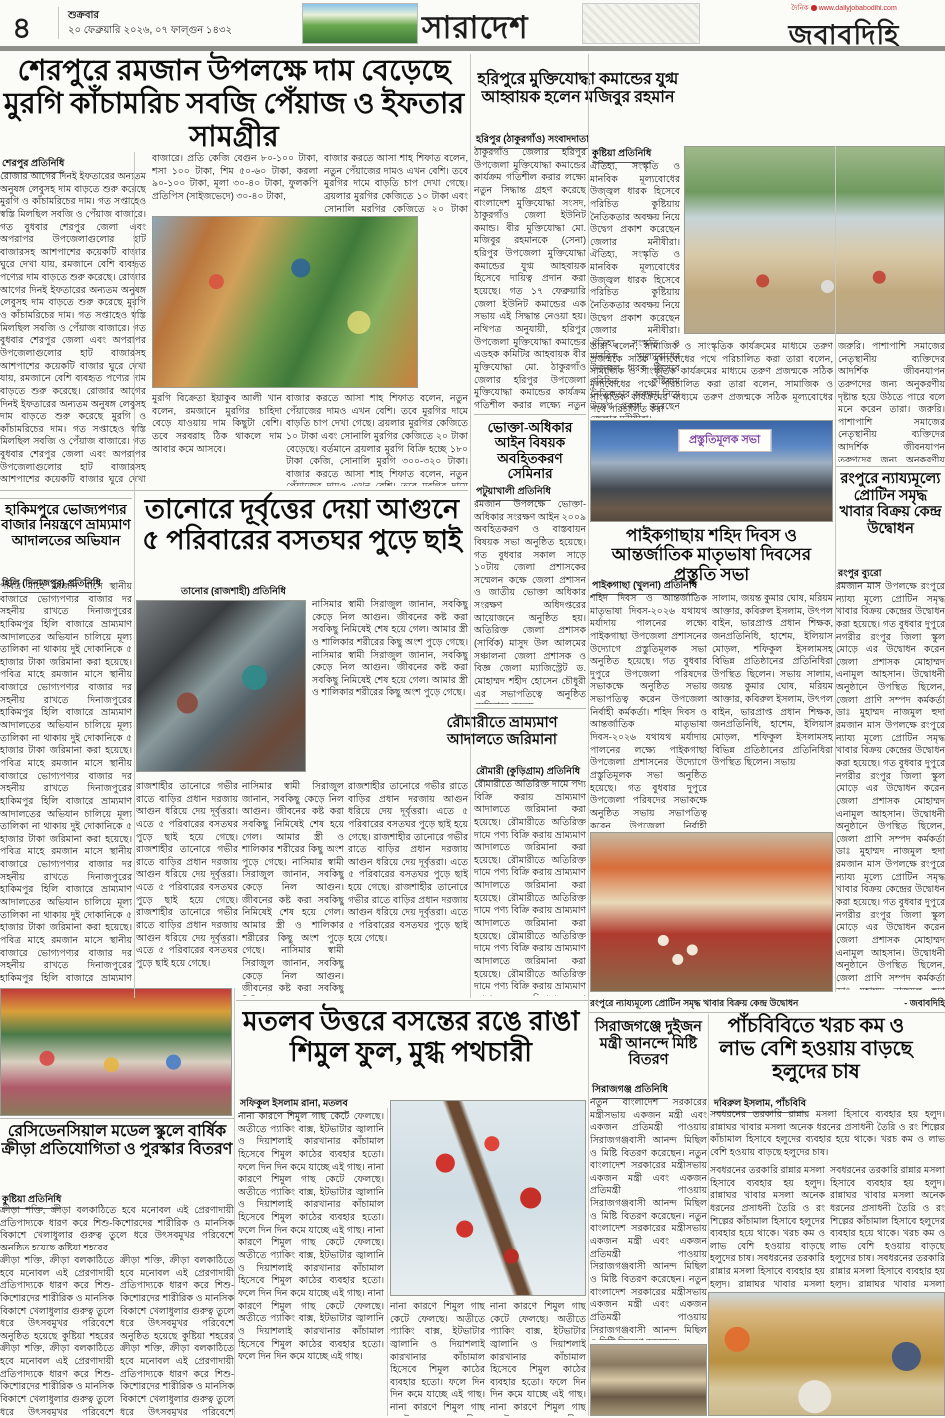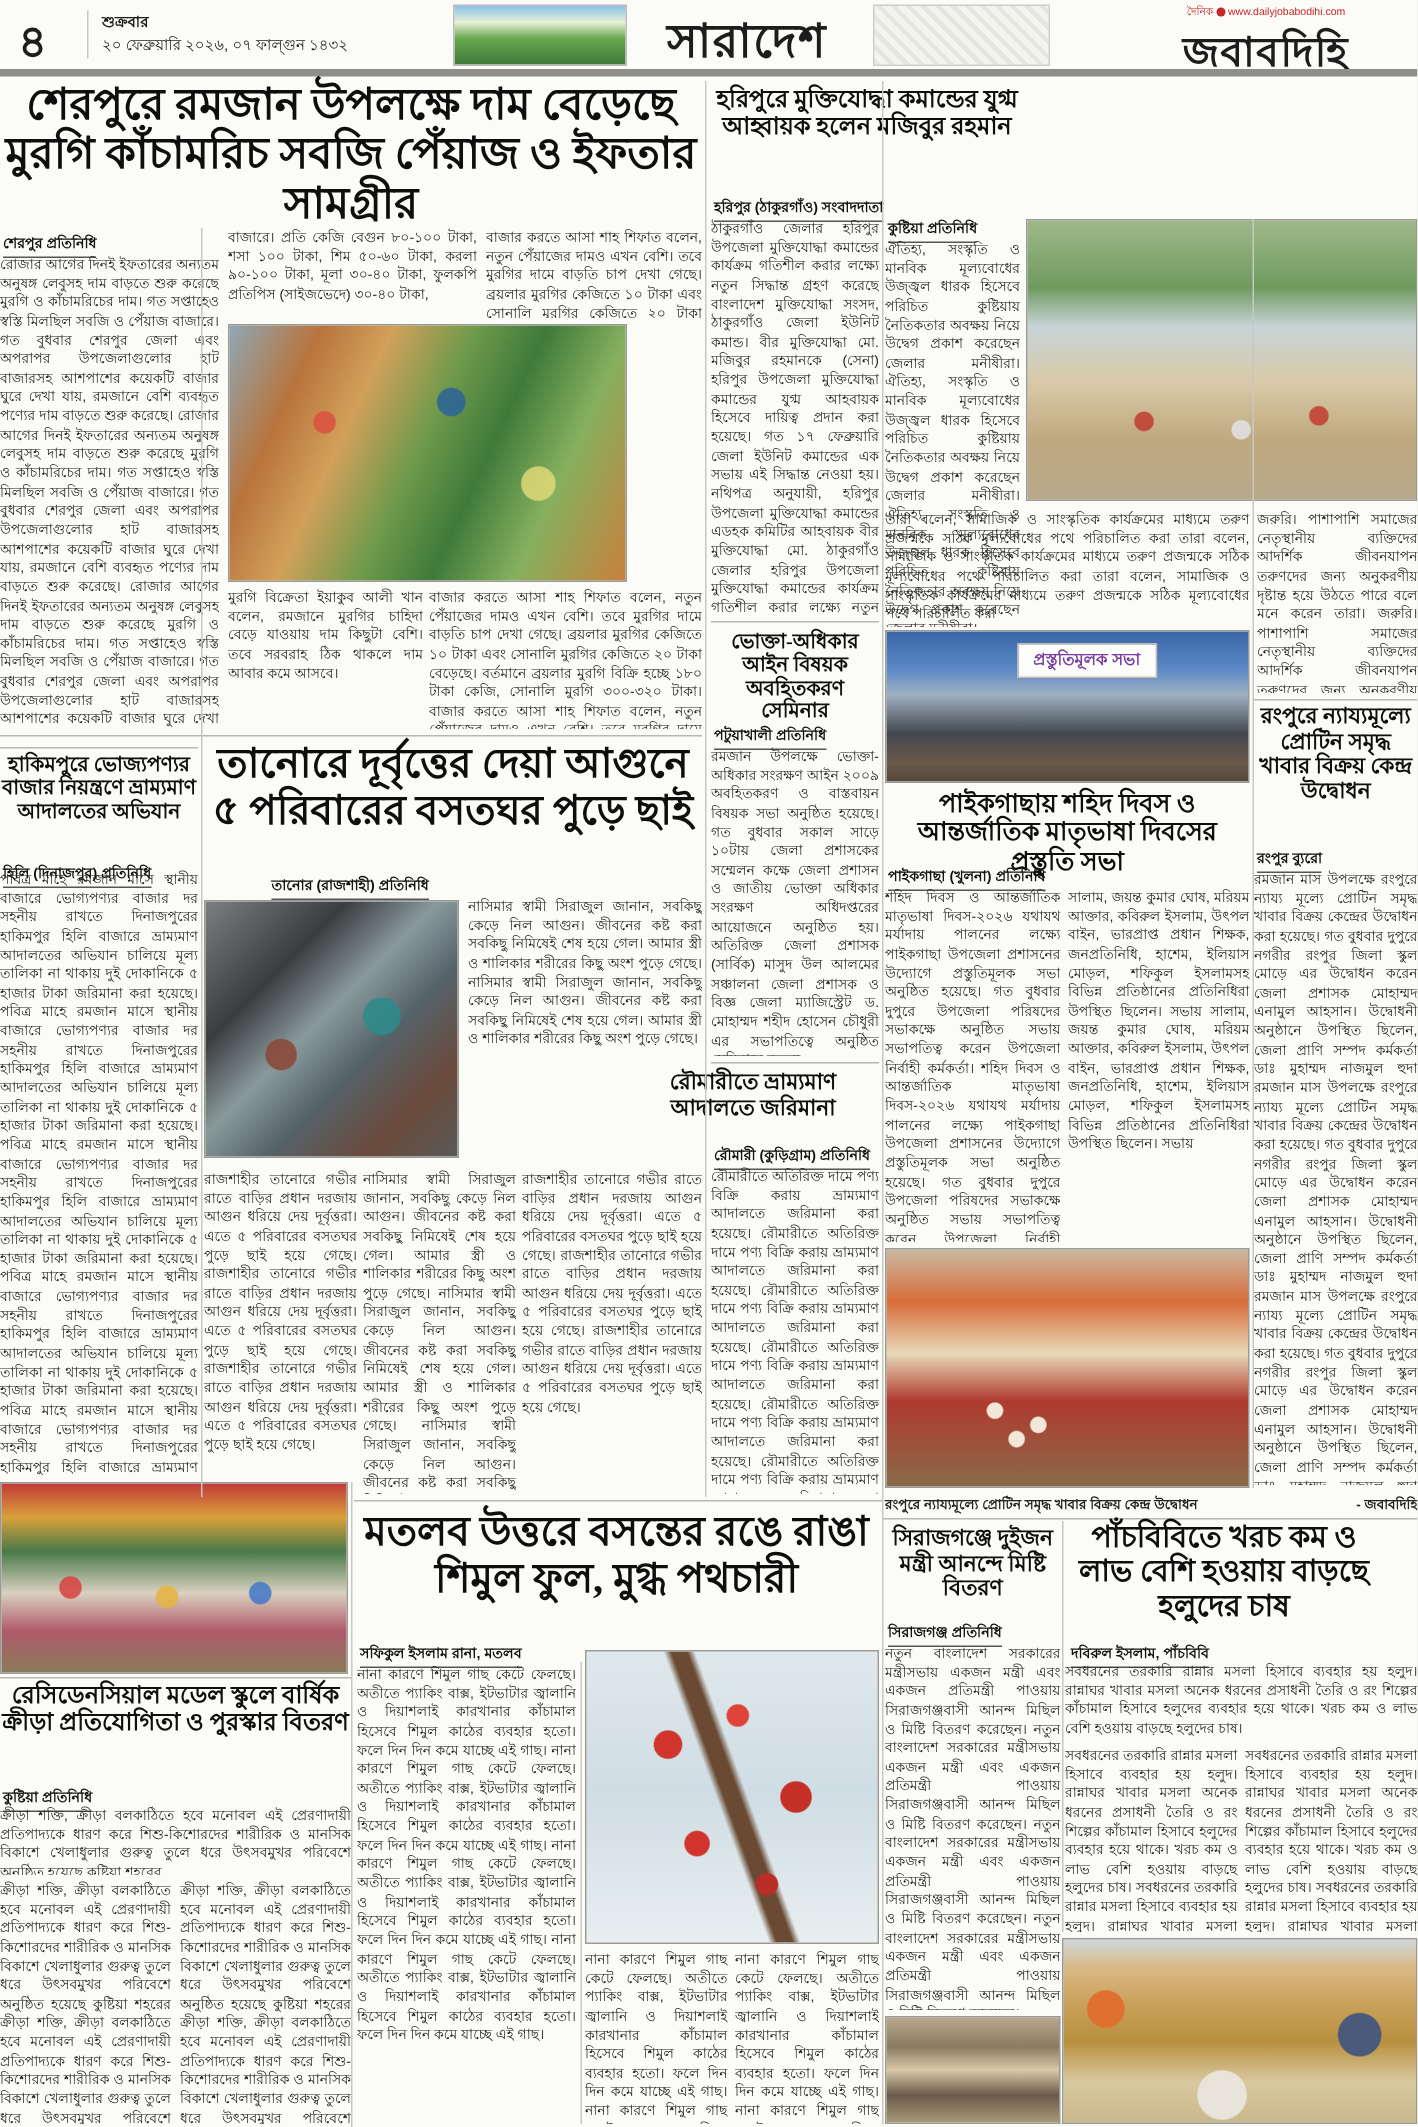--- a/index.html
+++ b/index.html
@@ -13,21 +13,21 @@
         word-break:break-word;}
   .vr{position:absolute;width:1px;background:#c8c8c2;}
   .hrule{position:absolute;height:1px;background:#b8b8b2;}
   .photo{position:absolute;border:1px solid #9a9a94;box-sizing:border-box;overflow:hidden;}
   .caption{font-size:9px;font-weight:bold;color:#222;}
   
   .pagenum{font-size:30px;font-weight:bold;font-family:"Liberation Serif",serif;}
   .hdr-day{font-size:10px;font-weight:bold;}
   .hdr-date{font-size:10px;}
   .section-title{font-family:"Liberation Serif",serif;font-weight:bold;font-size:31px;
-                 text-align:center;letter-spacing:1px;}
+                 letter-spacing:1px;}
   .brand{font-family:"Liberation Serif",serif;font-weight:bold;font-size:27px;text-align:center;
          letter-spacing:1px;}
   .brand-top{font-size:7px;color:#c62828;text-align:center;white-space:nowrap;}
   .hdr-bar{position:absolute;left:0;top:46px;width:945px;height:5px;background:#8f8f8a;}
   
   .ph-market{background:
     radial-gradient(circle at 24% 38%, rgba(217,83,63,.9) 0 7px, transparent 8px),
     radial-gradient(circle at 56% 30%, rgba(42,98,154,.85) 0 9px, transparent 10px),
     radial-gradient(circle at 78% 62%, rgba(230,220,120,.8) 0 11px, transparent 12px),
     linear-gradient(115deg,#8fa7b5 0%,#b8743c 18%,#d2a05a 32%,#6f9a4b 48%,#3f7a3a 62%,#86b05e 78%,#c9803c 100%);}
@@ -102,21 +102,21 @@
   <div class="abs hl" style="left:0;top:54px;width:468px;height:92px;font-size:29px;">শেরপুরে রমজান উপলক্ষে দাম বেড়েছে মুরগি কাঁচামরিচ সবজি পেঁয়াজ ও ইফতার সামগ্রীর</div>
   <div class="abs" style="left:2px;top:152px;"><span class="byline">শেরপুর প্রতিনিধি</span></div>
   <div class="abs body" style="left:0;top:170px;width:146px;height:316px;">রোজার আগের দিনই ইফতারের অন্যতম অনুষঙ্গ লেবুসহ দাম বাড়তে শুরু করেছে মুরগি ও কাঁচামরিচের দাম। গত সপ্তাহেও স্বস্তি মিলছিল সবজি ও পেঁয়াজ বাজারে। গত বুধবার শেরপুর জেলা এবং অপরাপর উপজেলাগুলোর হাট বাজারসহ আশপাশের কয়েকটি বাজার ঘুরে দেখা যায়, রমজানে বেশি ব্যবহৃত পণ্যের দাম বাড়তে শুরু করেছে। রোজার আগের দিনই ইফতারের অন্যতম অনুষঙ্গ লেবুসহ দাম বাড়তে শুরু করেছে মুরগি ও কাঁচামরিচের দাম। গত সপ্তাহেও স্বস্তি মিলছিল সবজি ও পেঁয়াজ বাজারে। গত বুধবার শেরপুর জেলা এবং অপরাপর উপজেলাগুলোর হাট বাজারসহ আশপাশের কয়েকটি বাজার ঘুরে দেখা যায়, রমজানে বেশি ব্যবহৃত পণ্যের দাম বাড়তে শুরু করেছে। রোজার আগের দিনই ইফতারের অন্যতম অনুষঙ্গ লেবুসহ দাম বাড়তে শুরু করেছে মুরগি ও কাঁচামরিচের দাম। গত সপ্তাহেও স্বস্তি মিলছিল সবজি ও পেঁয়াজ বাজারে। গত বুধবার শেরপুর জেলা এবং অপরাপর উপজেলাগুলোর হাট বাজারসহ আশপাশের কয়েকটি বাজার ঘুরে দেখা যায়, রমজানে বেশি ব্যবহৃত পণ্যের দাম বাড়তে শুরু করেছে।</div>
   <div class="abs body" style="left:152px;top:152px;width:166px;height:60px;">বাজারে। প্রতি কেজি বেগুন ৮০-১০০ টাকা, শসা ১০০ টাকা, শিম ৫০-৬০ টাকা, করলা ৯০-১০০ টাকা, মূলা ৩০-৪০ টাকা, ফুলকপি প্রতিপিস (সাইজভেদে) ৩০-৪০ টাকা,</div>
   <div class="abs body" style="left:324px;top:152px;width:144px;height:60px;">বাজার করতে আসা শাহ শিফাত বলেন, নতুন পেঁয়াজের দামও এখন বেশি। তবে মুরগির দামে বাড়তি চাপ দেখা গেছে। ব্রয়লার মুরগির কেজিতে ১০ টাকা এবং সোনালি মুরগির কেজিতে ২০ টাকা বেড়েছে। বর্তমানে ব্রয়লার মুরগি বিক্রি হচ্ছে ১৮০ টাকা কেজি, সোনালি মুরগি ৩০০-৩২০ টাকা।</div>
   <div class="photo ph-market" style="left:152px;top:216px;width:266px;height:172px;"></div>
   <div class="abs body" style="left:152px;top:392px;width:130px;height:94px;">মুরগি বিক্রেতা ইয়াকুব আলী খান বলেন, রমজানে মুরগির চাহিদা বেড়ে যাওয়ায় দাম কিছুটা বেশি। তবে সরবরাহ ঠিক থাকলে দাম আবার কমে আসবে।</div>
   <div class="abs body" style="left:286px;top:392px;width:182px;height:94px;">বাজার করতে আসা শাহ শিফাত বলেন, নতুন পেঁয়াজের দামও এখন বেশি। তবে মুরগির দামে বাড়তি চাপ দেখা গেছে। ব্রয়লার মুরগির কেজিতে ১০ টাকা এবং সোনালি মুরগির কেজিতে ২০ টাকা বেড়েছে। বর্তমানে ব্রয়লার মুরগি বিক্রি হচ্ছে ১৮০ টাকা কেজি, সোনালি মুরগি ৩০০-৩২০ টাকা। বাজার করতে আসা শাহ শিফাত বলেন, নতুন পেঁয়াজের দামও এখন বেশি। তবে মুরগির দামে বাড়তি চাপ দেখা গেছে। ব্রয়লার মুরগির কেজিতে ১০ টাকা এবং সোনালি মুরগির কেজিতে ২০ টাকা বেড়েছে। বর্তমানে ব্রয়লার মুরগি বিক্রি হচ্ছে ১৮০ টাকা কেজি, সোনালি মুরগি ৩০০-৩২০ টাকা।</div>
   <div class="hrule" style="left:0;top:490px;width:468px;"></div>
 
-  <div class="abs hl" style="left:474px;top:58px;width:208px;height:68px;font-size:16px;">হরিপুরে মুক্তিযোদ্ধা কমান্ডের যুগ্ম আহ্বায়ক হলেন মজিবুর রহমান</div>
+  <div class="abs hl" style="left:474px;top:70px;width:208px;height:68px;font-size:16px;">হরিপুরে মুক্তিযোদ্ধা কমান্ডের যুগ্ম আহ্বায়ক হলেন মজিবুর রহমান</div>
   <div class="abs" style="left:476px;top:128px;"><span class="byline">হরিপুর (ঠাকুরগাঁও) সংবাদদাতা</span></div>
   <div class="abs body" style="left:474px;top:146px;width:112px;height:264px;">ঠাকুরগাঁও জেলার হরিপুর উপজেলা মুক্তিযোদ্ধা কমান্ডের কার্যক্রম গতিশীল করার লক্ষ্যে নতুন সিদ্ধান্ত গ্রহণ করেছে বাংলাদেশ মুক্তিযোদ্ধা সংসদ, ঠাকুরগাঁও জেলা ইউনিট কমান্ড। বীর মুক্তিযোদ্ধা মো. মজিবুর রহমানকে (সেনা) হরিপুর উপজেলা মুক্তিযোদ্ধা কমান্ডের যুগ্ম আহবায়ক হিসেবে দায়িত্ব প্রদান করা হয়েছে। গত ১৭ ফেব্রুয়ারি জেলা ইউনিট কমান্ডের এক সভায় এই সিদ্ধান্ত নেওয়া হয়। নথিপত্র অনুযায়ী, হরিপুর উপজেলা মুক্তিযোদ্ধা কমান্ডের এডহক কমিটির আহবায়ক বীর মুক্তিযোদ্ধা মো. ঠাকুরগাঁও জেলার হরিপুর উপজেলা মুক্তিযোদ্ধা কমান্ডের কার্যক্রম গতিশীল করার লক্ষ্যে নতুন সিদ্ধান্ত গ্রহণ করেছে বাংলাদেশ মুক্তিযোদ্ধা সংসদ, ঠাকুরগাঁও জেলা ইউনিট কমান্ড। বীর মুক্তিযোদ্ধা মো. মজিবুর রহমানকে (সেনা) হরিপুর উপজেলা মুক্তিযোদ্ধা কমান্ডের যুগ্ম আহবায়ক হিসেবে দায়িত্ব প্রদান করা হয়েছে। গত ১৭ ফেব্রুয়ারি জেলা ইউনিট কমান্ডের এক সভায় এই সিদ্ধান্ত নেওয়া হয়। নথিপত্র অনুযায়ী, হরিপুর উপজেলা মুক্তিযোদ্ধা কমান্ডের এডহক কমিটির আহবায়ক বীর মুক্তিযোদ্ধা মো.</div>
 
   <div class="abs" style="left:592px;top:142px;"><span class="byline">কুষ্টিয়া প্রতিনিধি</span></div>
   <div class="abs body" style="left:590px;top:160px;width:90px;height:258px;">ঐতিহ্য, সংস্কৃতি ও মানবিক মূল্যবোধের উজ্জ্বল ধারক হিসেবে পরিচিত কুষ্টিয়ায় নৈতিকতার অবক্ষয় নিয়ে উদ্বেগ প্রকাশ করেছেন জেলার মনীষীরা। ঐতিহ্য, সংস্কৃতি ও মানবিক মূল্যবোধের উজ্জ্বল ধারক হিসেবে পরিচিত কুষ্টিয়ায় নৈতিকতার অবক্ষয় নিয়ে উদ্বেগ প্রকাশ করেছেন জেলার মনীষীরা। ঐতিহ্য, সংস্কৃতি ও মানবিক মূল্যবোধের উজ্জ্বল ধারক হিসেবে পরিচিত কুষ্টিয়ায় নৈতিকতার অবক্ষয় নিয়ে উদ্বেগ প্রকাশ করেছেন জেলার মনীষীরা।</div>
   <div class="photo ph-kushtia" style="left:684px;top:146px;width:261px;height:188px;"></div>
   <div class="abs body" style="left:590px;top:340px;width:243px;height:76px;">তারা বলেন, সামাজিক ও সাংস্কৃতিক কার্যক্রমের মাধ্যমে তরুণ প্রজন্মকে সঠিক মূল্যবোধের পথে পরিচালিত করা তারা বলেন, সামাজিক ও সাংস্কৃতিক কার্যক্রমের মাধ্যমে তরুণ প্রজন্মকে সঠিক মূল্যবোধের পথে পরিচালিত করা তারা বলেন, সামাজিক ও সাংস্কৃতিক কার্যক্রমের মাধ্যমে তরুণ প্রজন্মকে সঠিক মূল্যবোধের পথে পরিচালিত করা</div>
   <div class="abs body" style="left:838px;top:340px;width:107px;height:122px;">জরুরি। পাশাপাশি সমাজের নেতৃস্থানীয় ব্যক্তিদের আদর্শিক জীবনযাপন তরুণদের জন্য অনুকরণীয় দৃষ্টান্ত হয়ে উঠতে পারে বলে মনে করেন তারা। জরুরি। পাশাপাশি সমাজের নেতৃস্থানীয় ব্যক্তিদের আদর্শিক জীবনযাপন তরুণদের জন্য অনুকরণীয় দৃষ্টান্ত হয়ে উঠতে পারে বলে মনে করেন তারা।</div>
   <div class="abs body" style="left:838px;top:140px;width:0;height:0;"></div>
 

